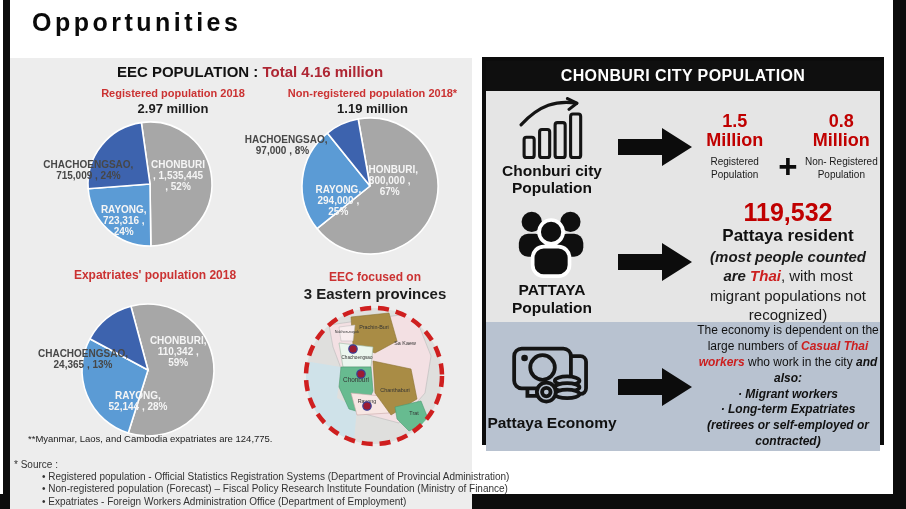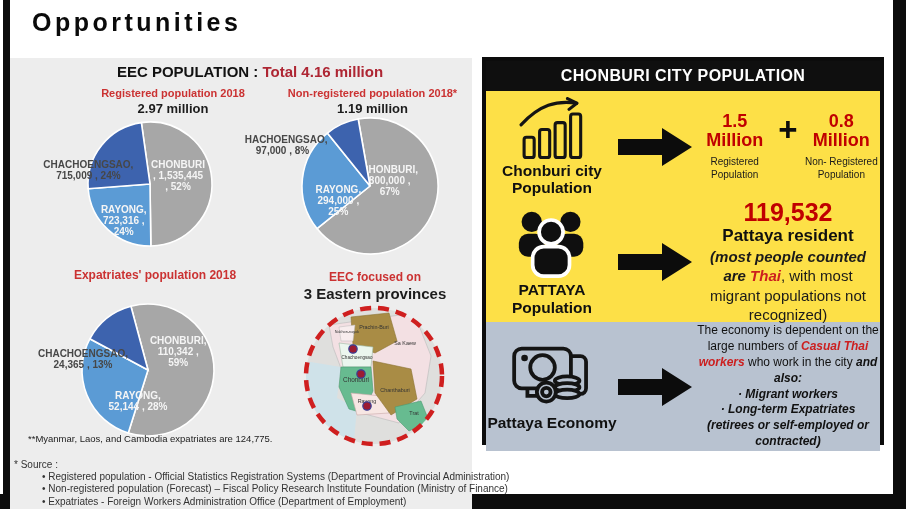--- a/index.html
+++ b/index.html
@@ -31,33 +31,33 @@
   .t4 .ct-sub{font-size:15px;}
   .pie{position:absolute;}
   .pie-registered{left:25px;top:56px;}
   .pie-nonregistered{left:235px;top:50px;}
   .pie-expatriates{left:10px;top:238px;}
   .map{position:absolute;left:288px;top:242px;}
   .map text{font-family:"Liberation Sans",sans-serif;fill:#333;}
   .footnote{position:absolute;left:18px;top:375px;font-size:9.5px;color:#222;}
 
   
-  .right-panel{position:absolute;left:482px;top:57px;width:402px;height:388px;background:#fde047;
+  .right-panel{position:absolute;left:482px;top:57px;width:402px;height:388px;background:#e5e5e5;
                border:4px solid #0c0c0c;box-sizing:border-box;}
   .rp-header{height:30px;background:#0f0f0f;color:#fff;font-weight:bold;font-size:16px;
              text-align:center;line-height:30px;letter-spacing:.4px;}
   .rp-row{display:flex;align-items:center;}
   .row1{height:111px;}
   .row2{height:120px;}
   .row3{height:129px;background:var(--row3-bg);}
   .rp-left{width:132px;display:flex;flex-direction:column;align-items:center;flex-shrink:0;}
   .rp-label{font-size:15.5px;font-weight:bold;text-align:center;line-height:1.12;color:#101010;margin-top:3px;}
   .rp-arrow{flex-shrink:0;margin-right:2px;}
   .rp-right{flex:1;text-align:center;min-width:0;}
-  .stats{display:flex;justify-content:center;align-items:flex-start;gap:5px;}
+  .stats{display:flex;justify-content:center;align-items:flex-end;gap:5px;}
   .stat{width:78px;}
   .stat-val{color:var(--accent-red);font-weight:bold;font-size:18px;line-height:1.08;}
   .stat-cap{font-size:10px;color:#1a1a1a;margin-top:6px;line-height:1.25;}
   .plus{font-size:33px;font-weight:bold;line-height:.9;margin-top:3px;color:#0c0c0c;}
   .big-num{color:var(--accent-red);font-size:25px;font-weight:bold;line-height:1.05;}
   .resident{font-size:17px;font-weight:bold;color:#101010;}
   .note{font-size:15px;color:#1a1a1a;width:182px;margin:1px auto 0;line-height:1.3;}
   .bi{font-weight:bold;font-style:italic;}
   .red-bi{color:var(--text-red);font-weight:bold;font-style:italic;}
   .econ{font-size:12px;width:182px;margin:0 auto;color:#111;line-height:1.32;}

